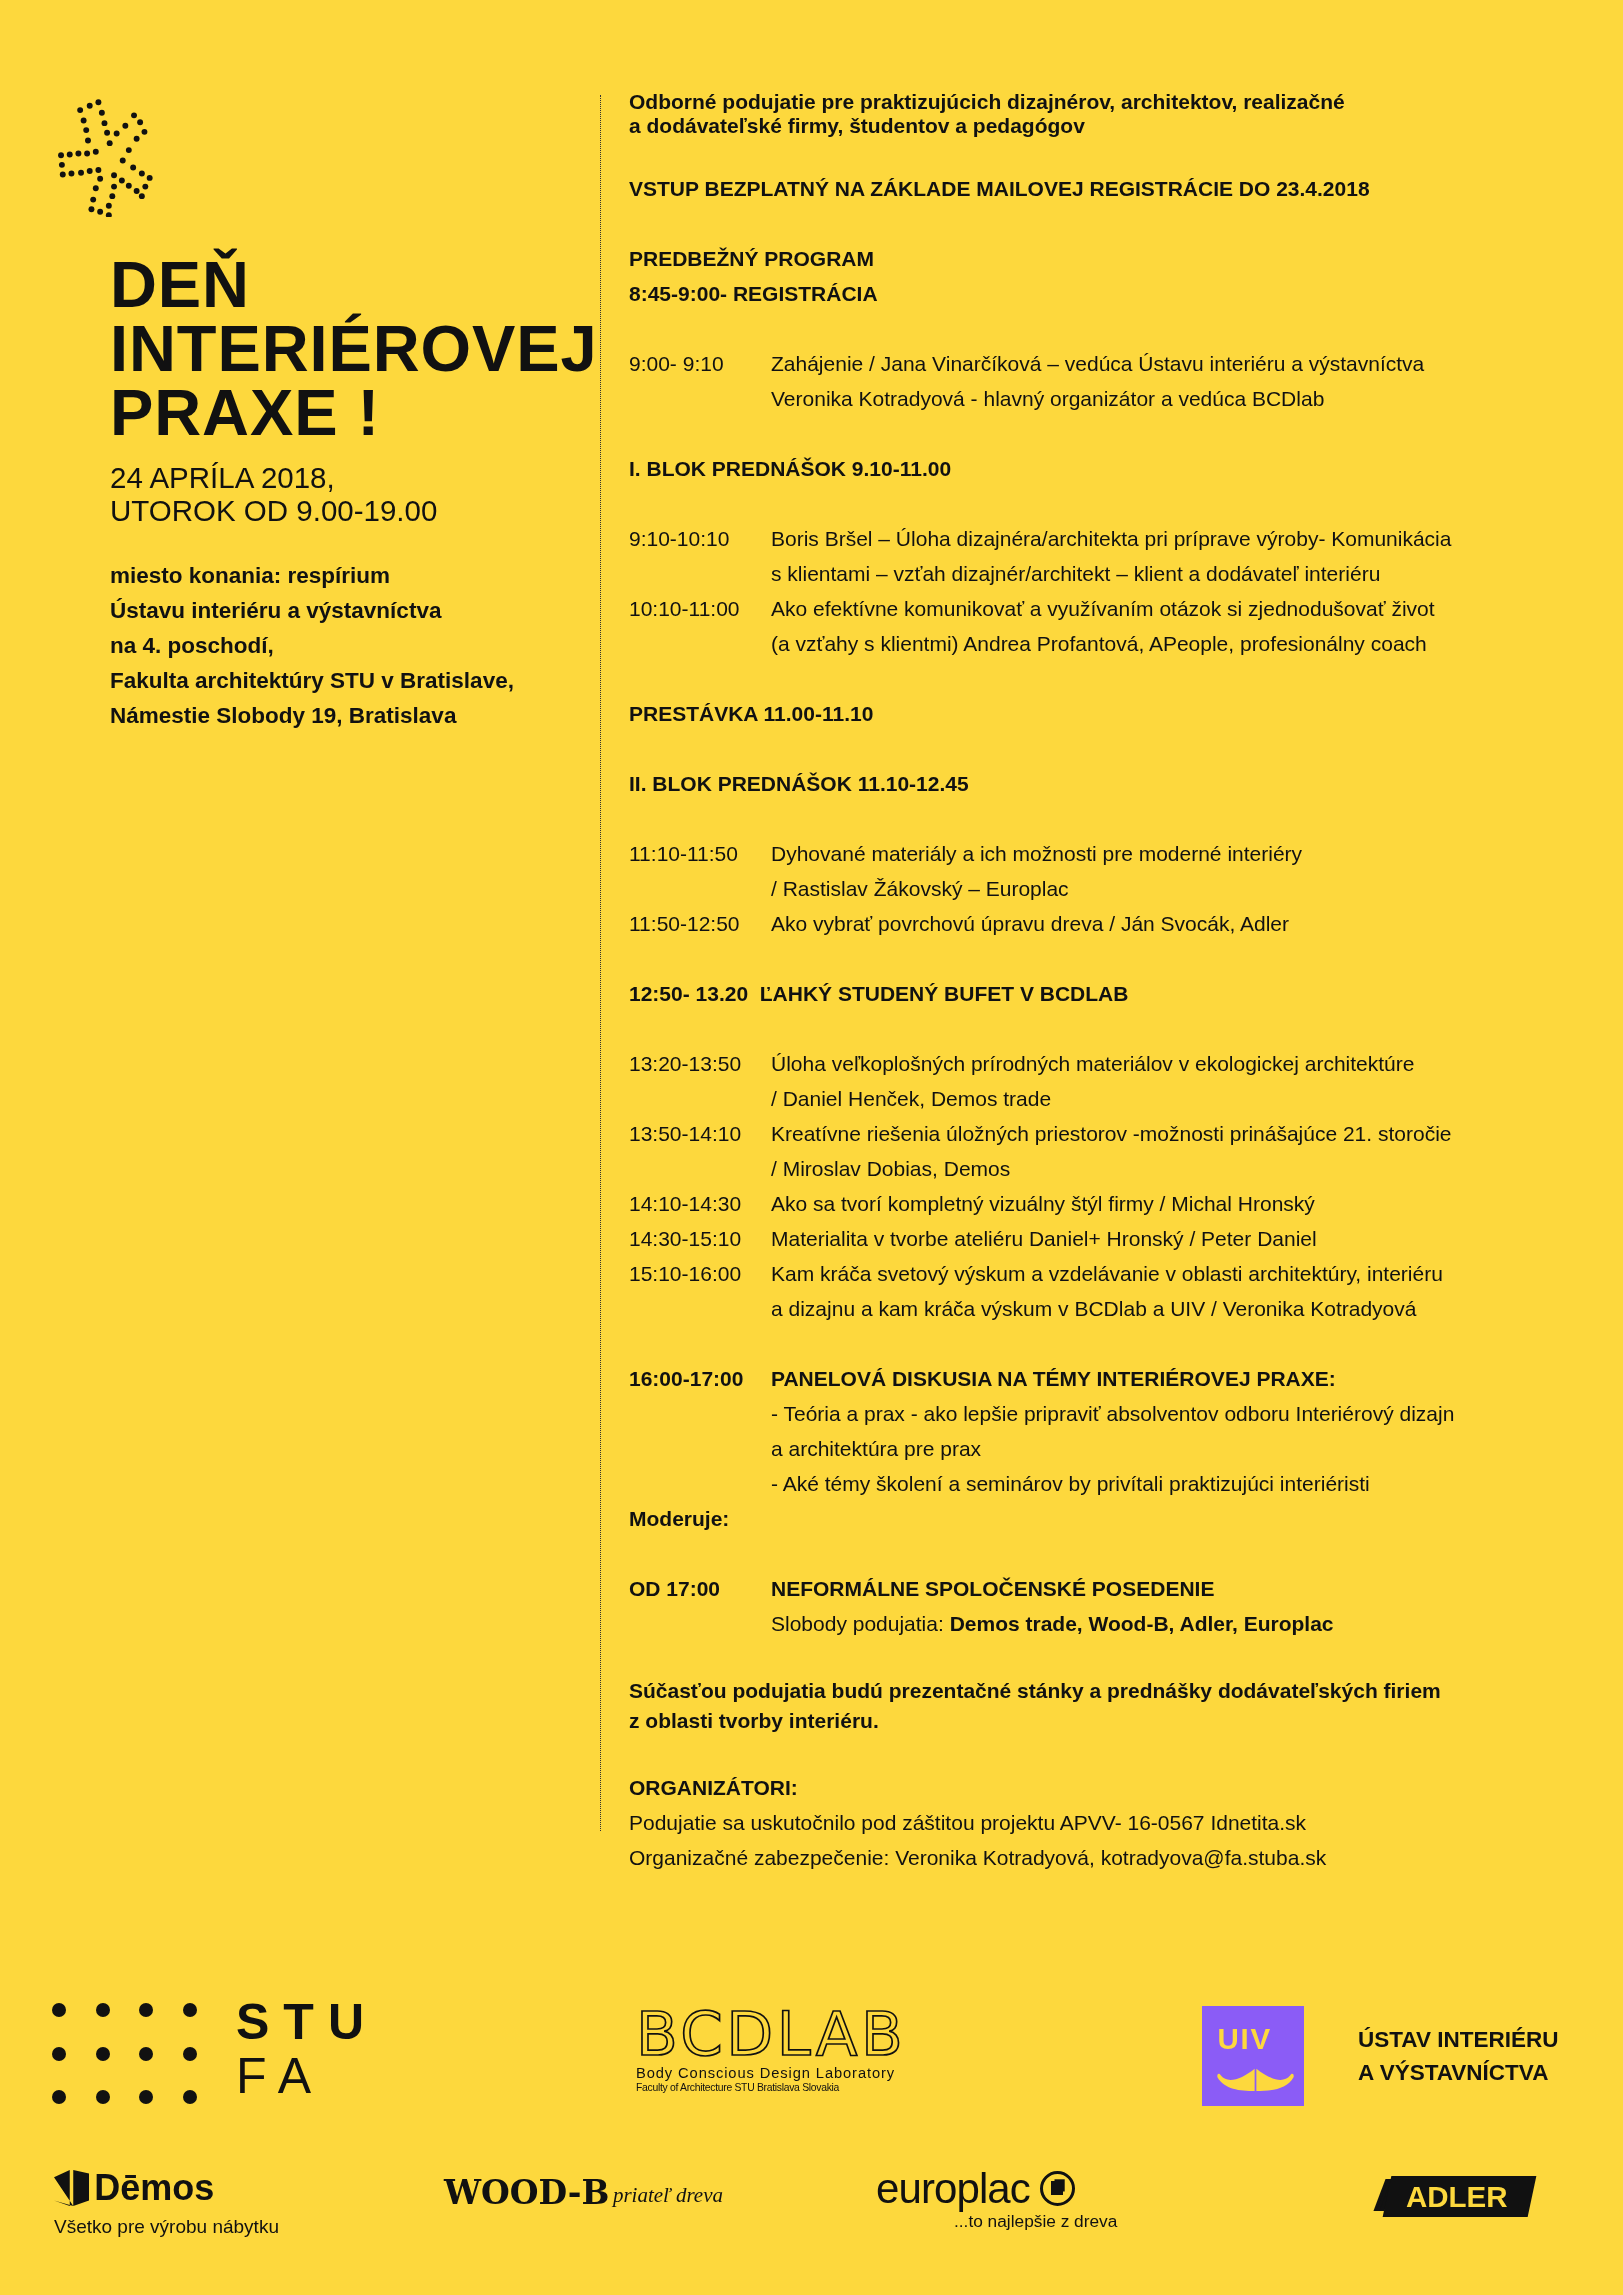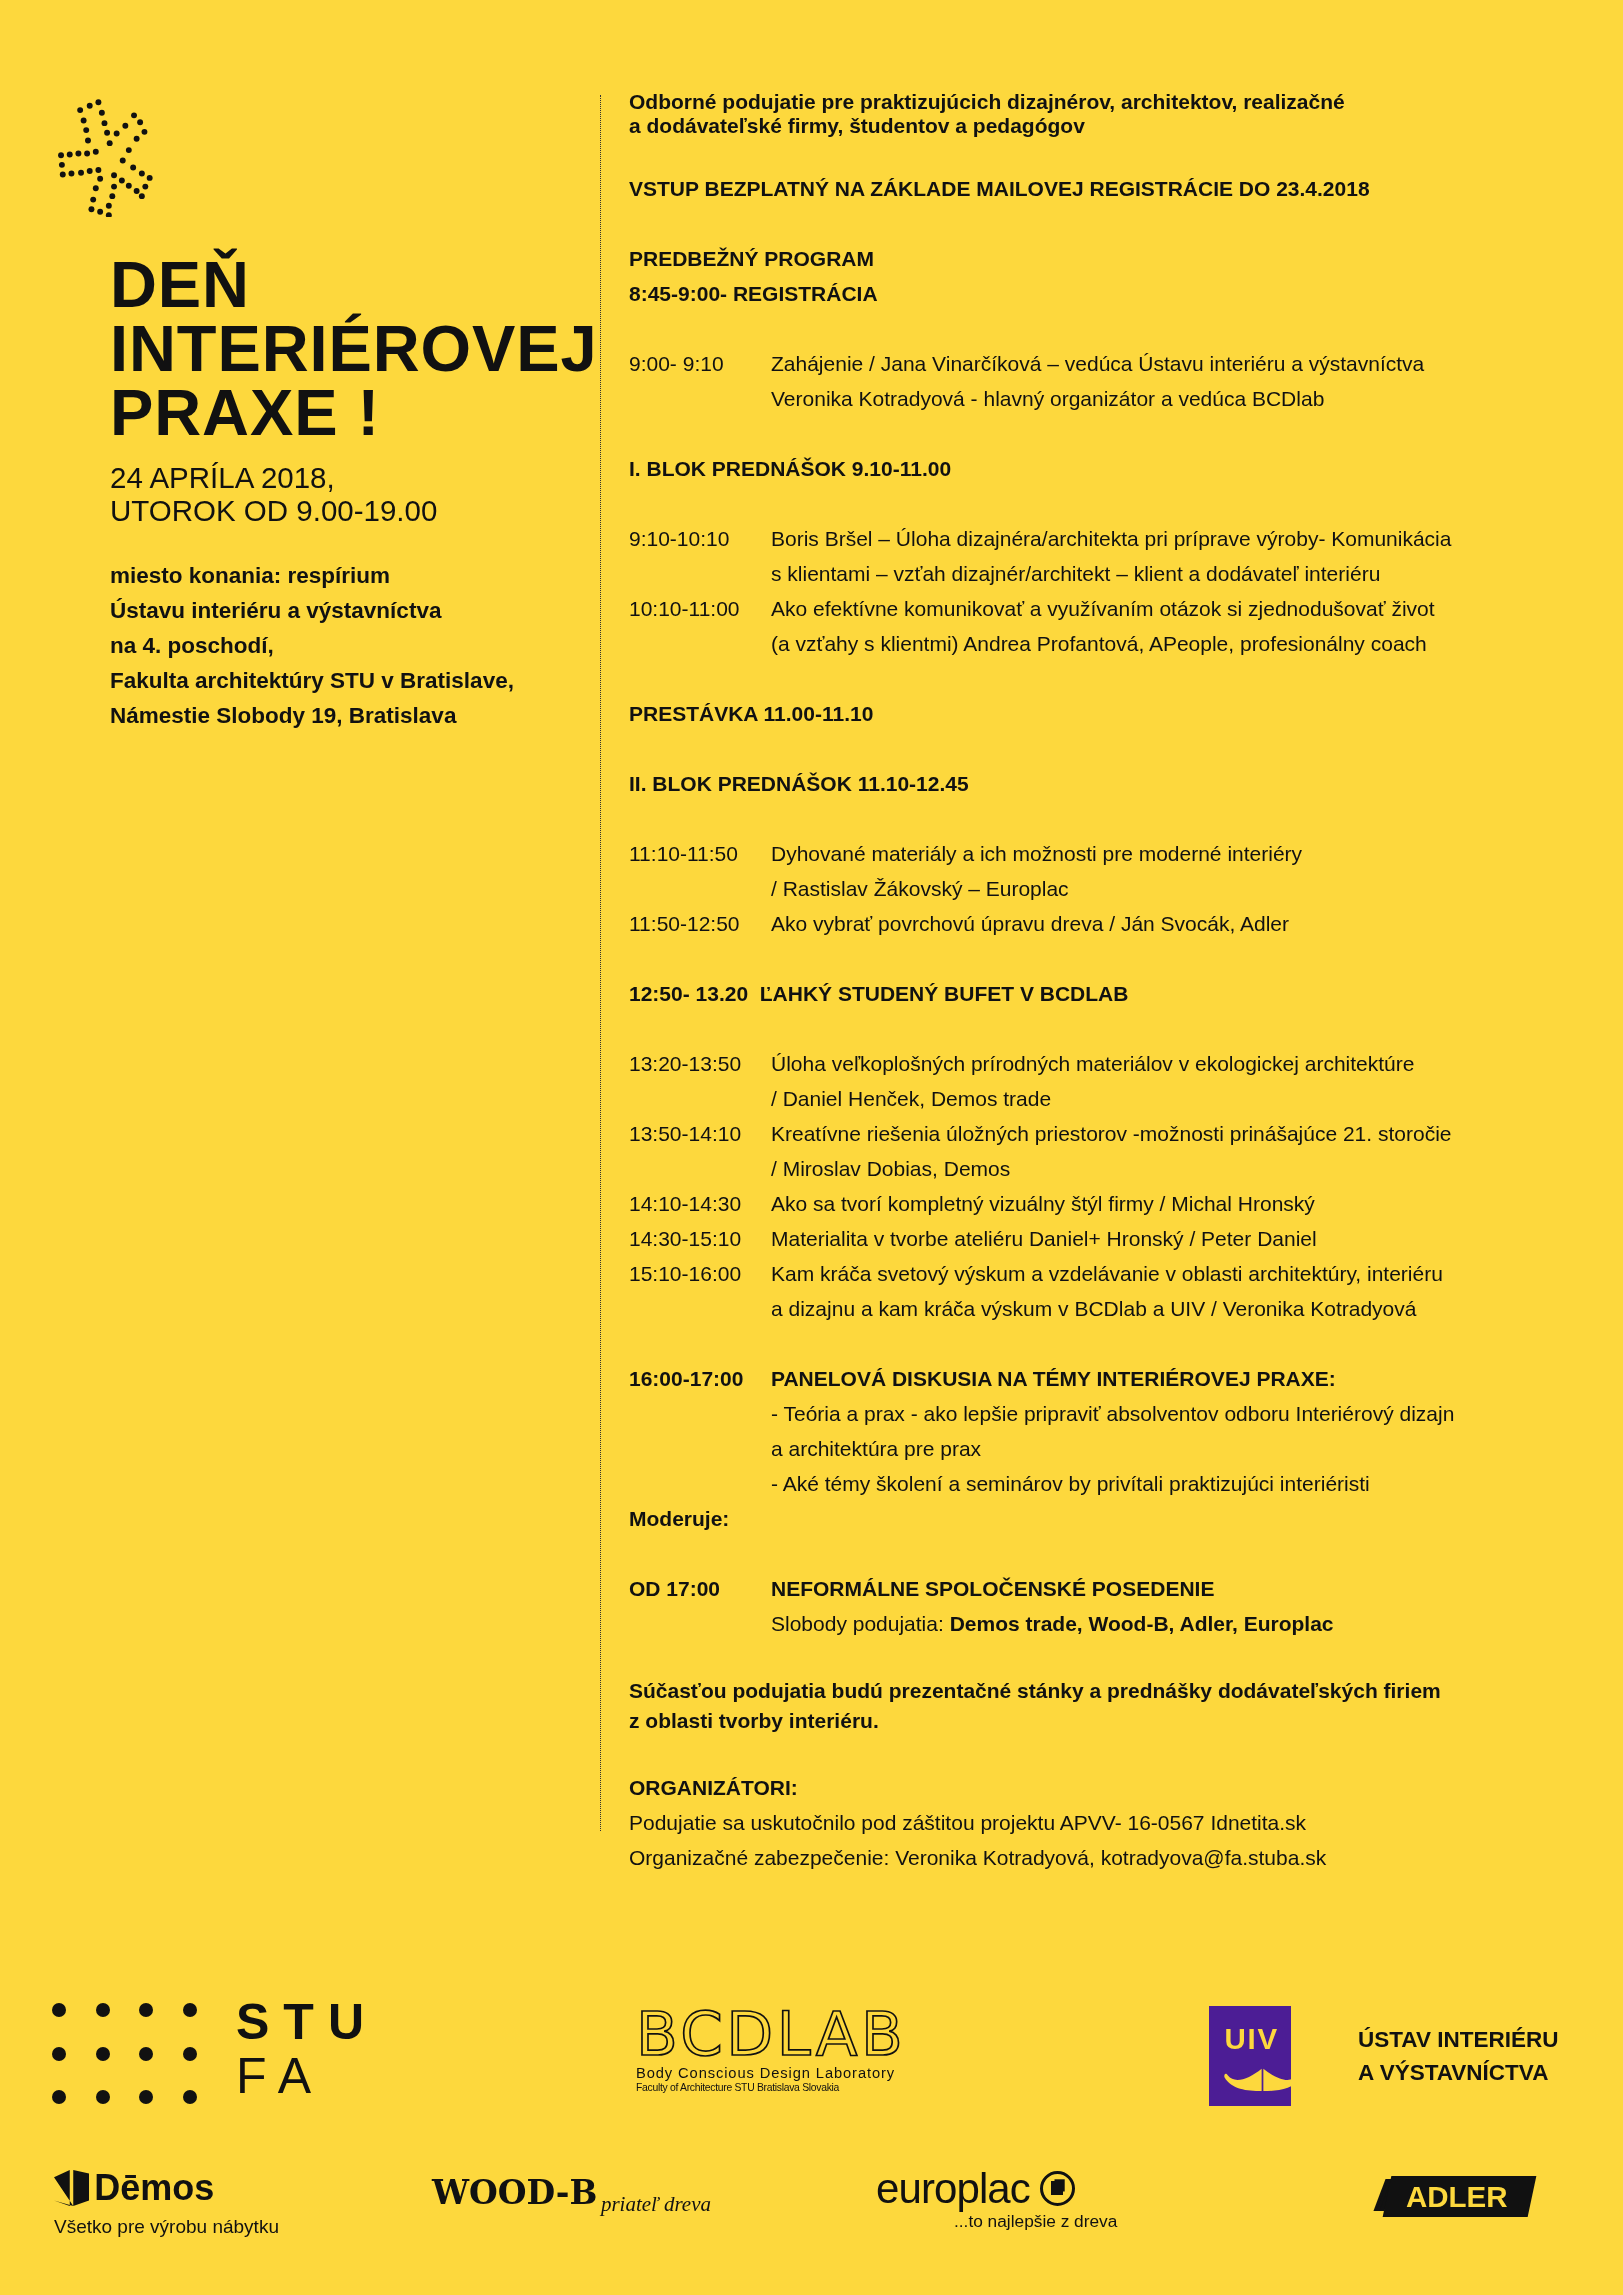--- a/index.html
+++ b/index.html
@@ -27,28 +27,28 @@
   
   .stu { left: 52px; top: 2003px; }
   .stu-dots { display: grid; grid-template-columns: repeat(4, 14px); grid-gap: 29.5px 29.5px; }
   .stu-dots span { width: 14px; height: 14px; border-radius: 50%; background: #111; display: block; }
   .stu-text { left: 236px; top: 1995px; font-weight: bold; font-size: 50px; line-height: 54px; letter-spacing: 14px; }
   .stu-text .fa { font-weight: normal; }
   .bcd { left: 636px; top: 2003px; }
   .bcd-logo { font-size: 61px; font-weight: normal; letter-spacing: 3.5px; line-height: 62px; -webkit-text-stroke: 0; font-family: "DejaVu Sans", sans-serif; color: transparent; -webkit-text-stroke: 1.7px #111; }
   .bcd-sub { font-size: 14.7px; line-height: 17.3px; letter-spacing: 0.9px; }
   .bcd-sub2 { font-size: 10.4px; line-height: 12px; letter-spacing: -0.3px; }
-  .uiv-box { left: 1202px; top: 2006px; width: 82px; height: 100px; background: #4c1d95; color: #fdd83d; margin-left: 7px; }
+  .uiv-box { left: 1202px; top: 2006px; width: 102px; height: 100px; background: #8b5cf6; color: #fdd83d; }
   .uiv-box .lbl { position: absolute; left: 15.6px; top: 15.6px; font-size: 29.5px; font-weight: bold; letter-spacing: 1.7px; }
   .uiv-text { left: 1358px; top: 2023px; font-weight: bold; font-size: 22.5px; line-height: 33px; }
   .demos { left: 54px; top: 2168px; }
   .demos-name { font-size: 36px; font-weight: bold; line-height: 40px; display: flex; align-items: center; }
   .demos-icon { width: 35px; height: 36px; background: #111; margin-right: 5.2px; clip-path: polygon(0 20%, 45% 0, 45% 100%, 0 85%, 55% 100%, 55% 0, 100% 10%, 100% 85%, 55% 100%); }
   .demos-tag { font-size: 19px; line-height: 24px; margin-top: 7px; }
-  .woodb { left: 432px; top: 2173px; font-family: "DejaVu Serif", serif; font-weight: bold; font-size: 33px; display: flex; align-items: flex-end; }
+  .woodb { left: 444px; top: 2173px; font-family: "DejaVu Serif", serif; font-weight: bold; font-size: 33px; display: flex; align-items: center; }
   .woodb .script { font-family: "Liberation Serif", serif; font-style: italic; font-weight: normal; font-size: 21px; margin-left: 3.5px; margin-bottom: -5.2px; }
   .europlac { left: 876px; top: 2166px; }
   .europlac-name { font-size: 42px; font-weight: normal; line-height: 45px; display: flex; align-items: center; letter-spacing: -0.9px; }
   .europlac-icon { width: 35px; height: 35px; border: 3.5px solid #111; border-radius: 50%; margin-left: 10.4px; box-sizing: border-box; position: relative; }
   .europlac-icon::after { content: ""; position: absolute; left: 7.8px; top: 7px; width: 12px; height: 14px; background: #111; box-shadow: 2.6px -2.6px 0 -0.9px #111; }
   .europlac-tag { font-size: 17.3px; line-height: 21px; margin-left: 78px; }
   .adler { left: 1375px; top: 2172px; display: flex; align-items: center; }
   .adler-stripes { font-size: 42px; font-weight: bold; font-style: italic; letter-spacing: -8.7px; margin-right: 3.5px; }
   .adler-box { background: #111; color: #fdd83d; font-weight: bold; font-size: 29.5px; padding: 3.5px 24px 3.5px 19px; transform: skewX(-12deg); }
   .adler-box span { display: inline-block; transform: skewX(12deg); }

